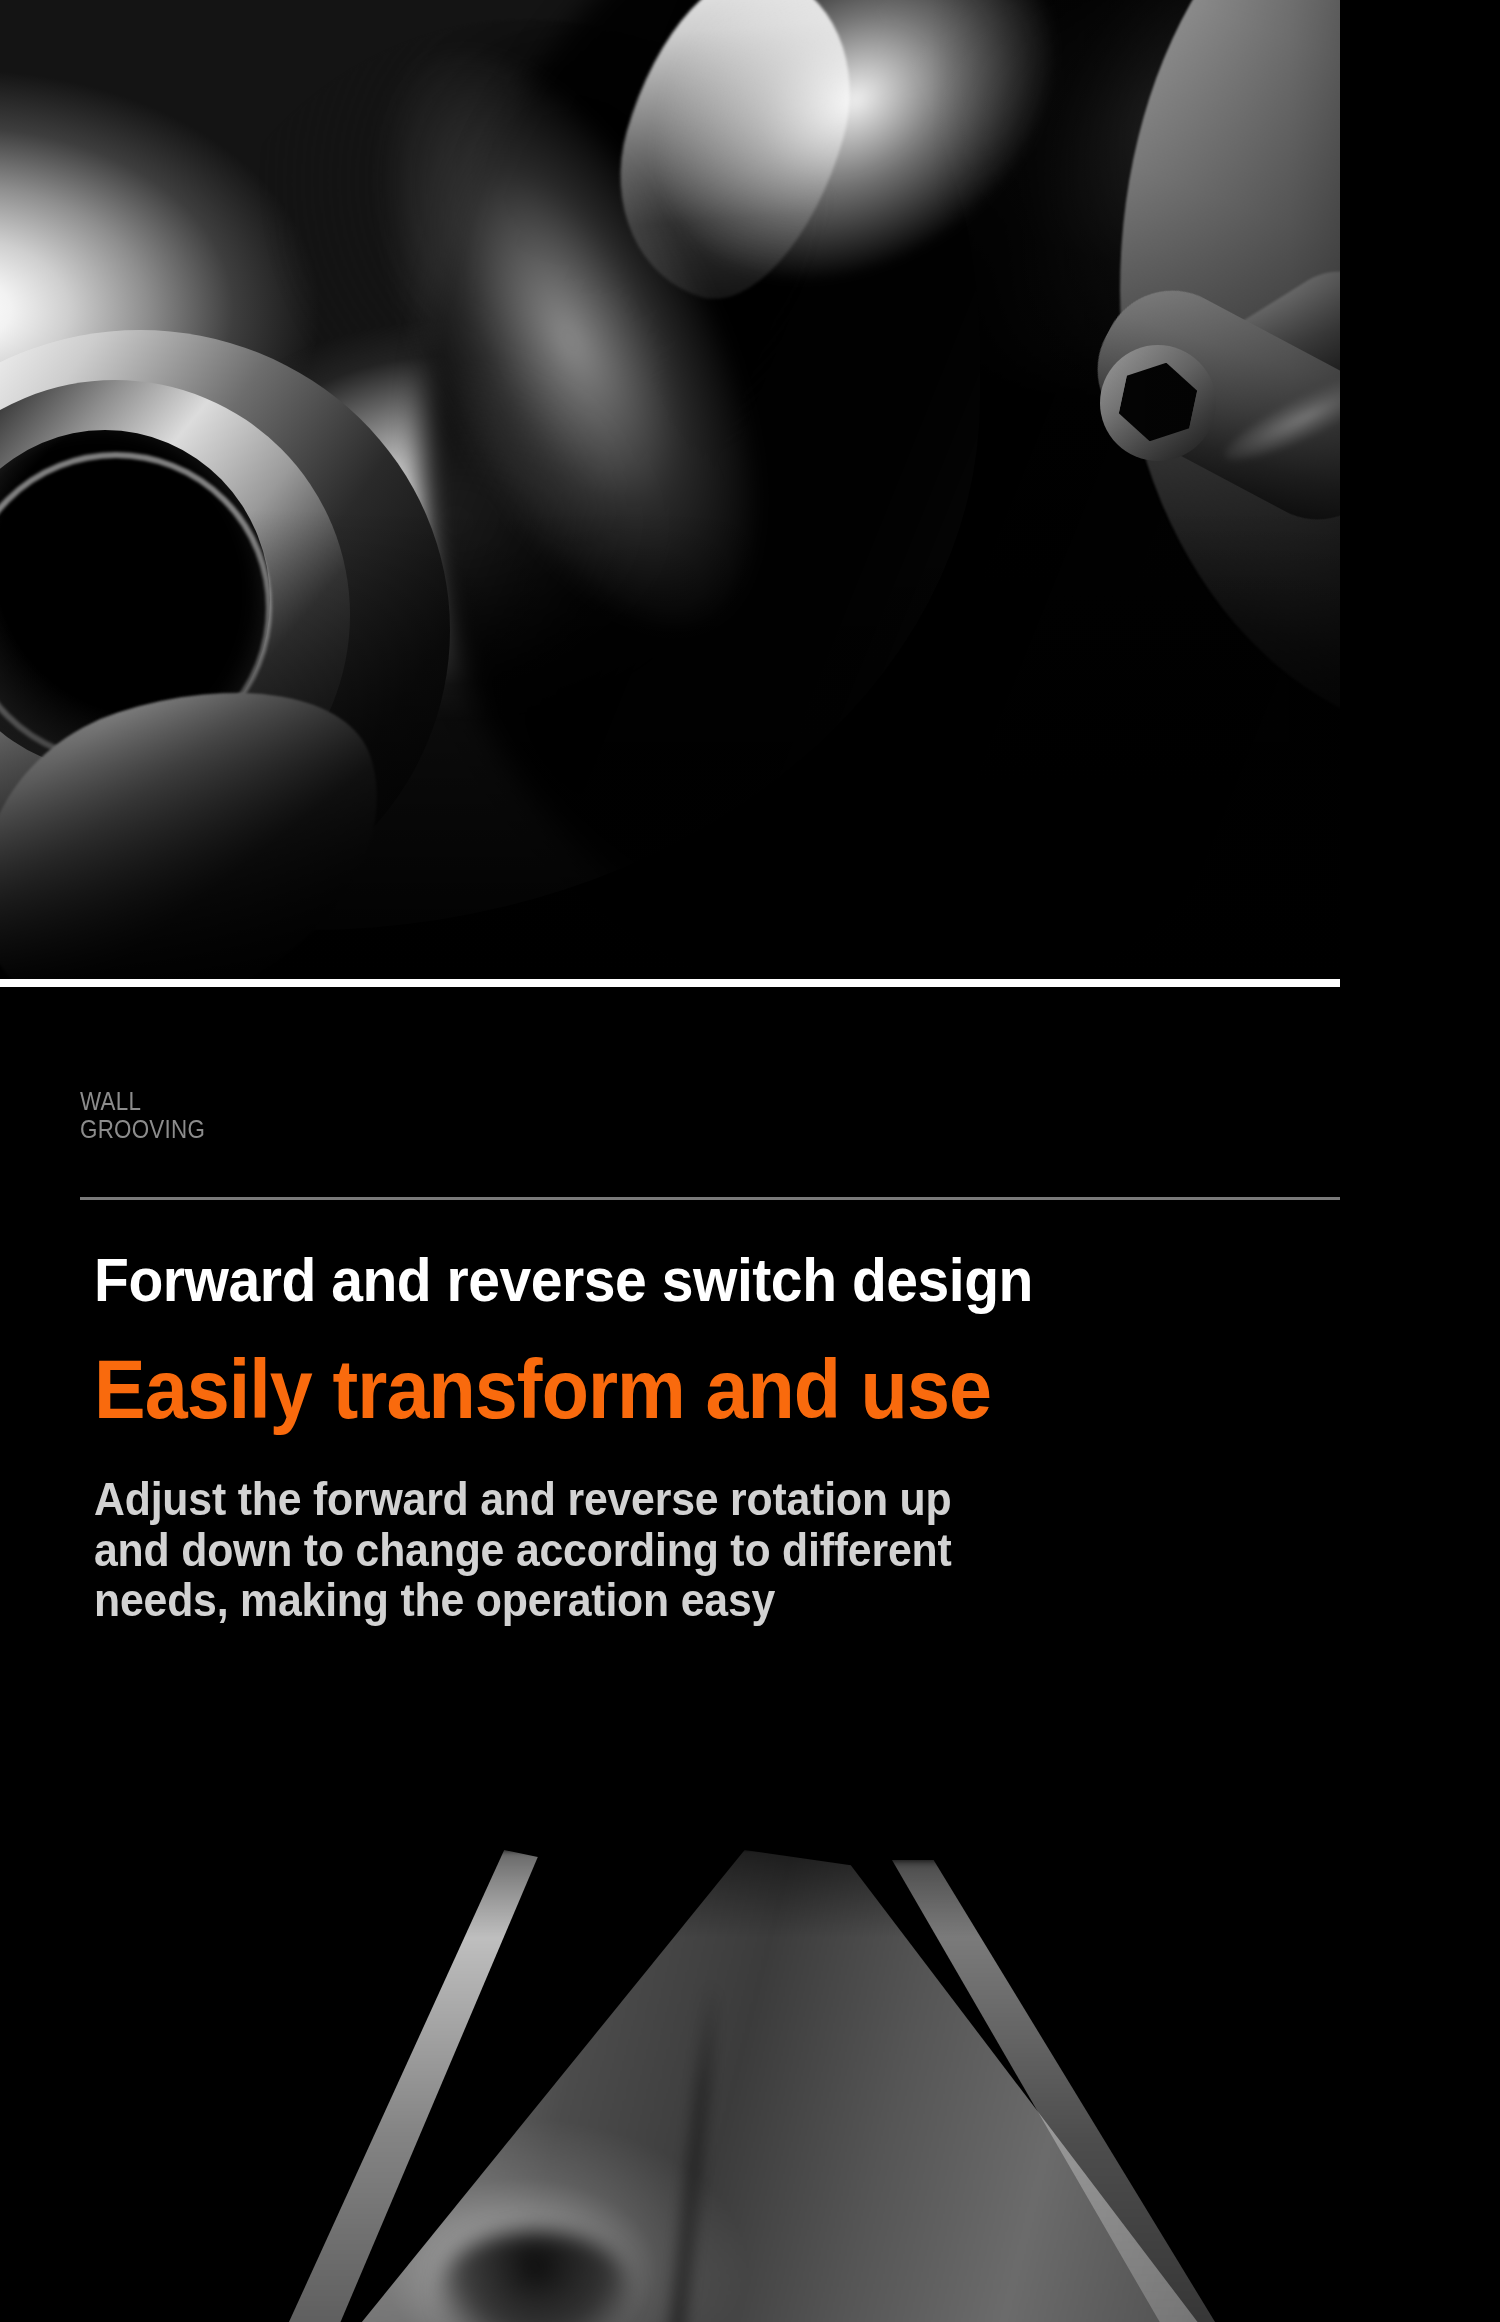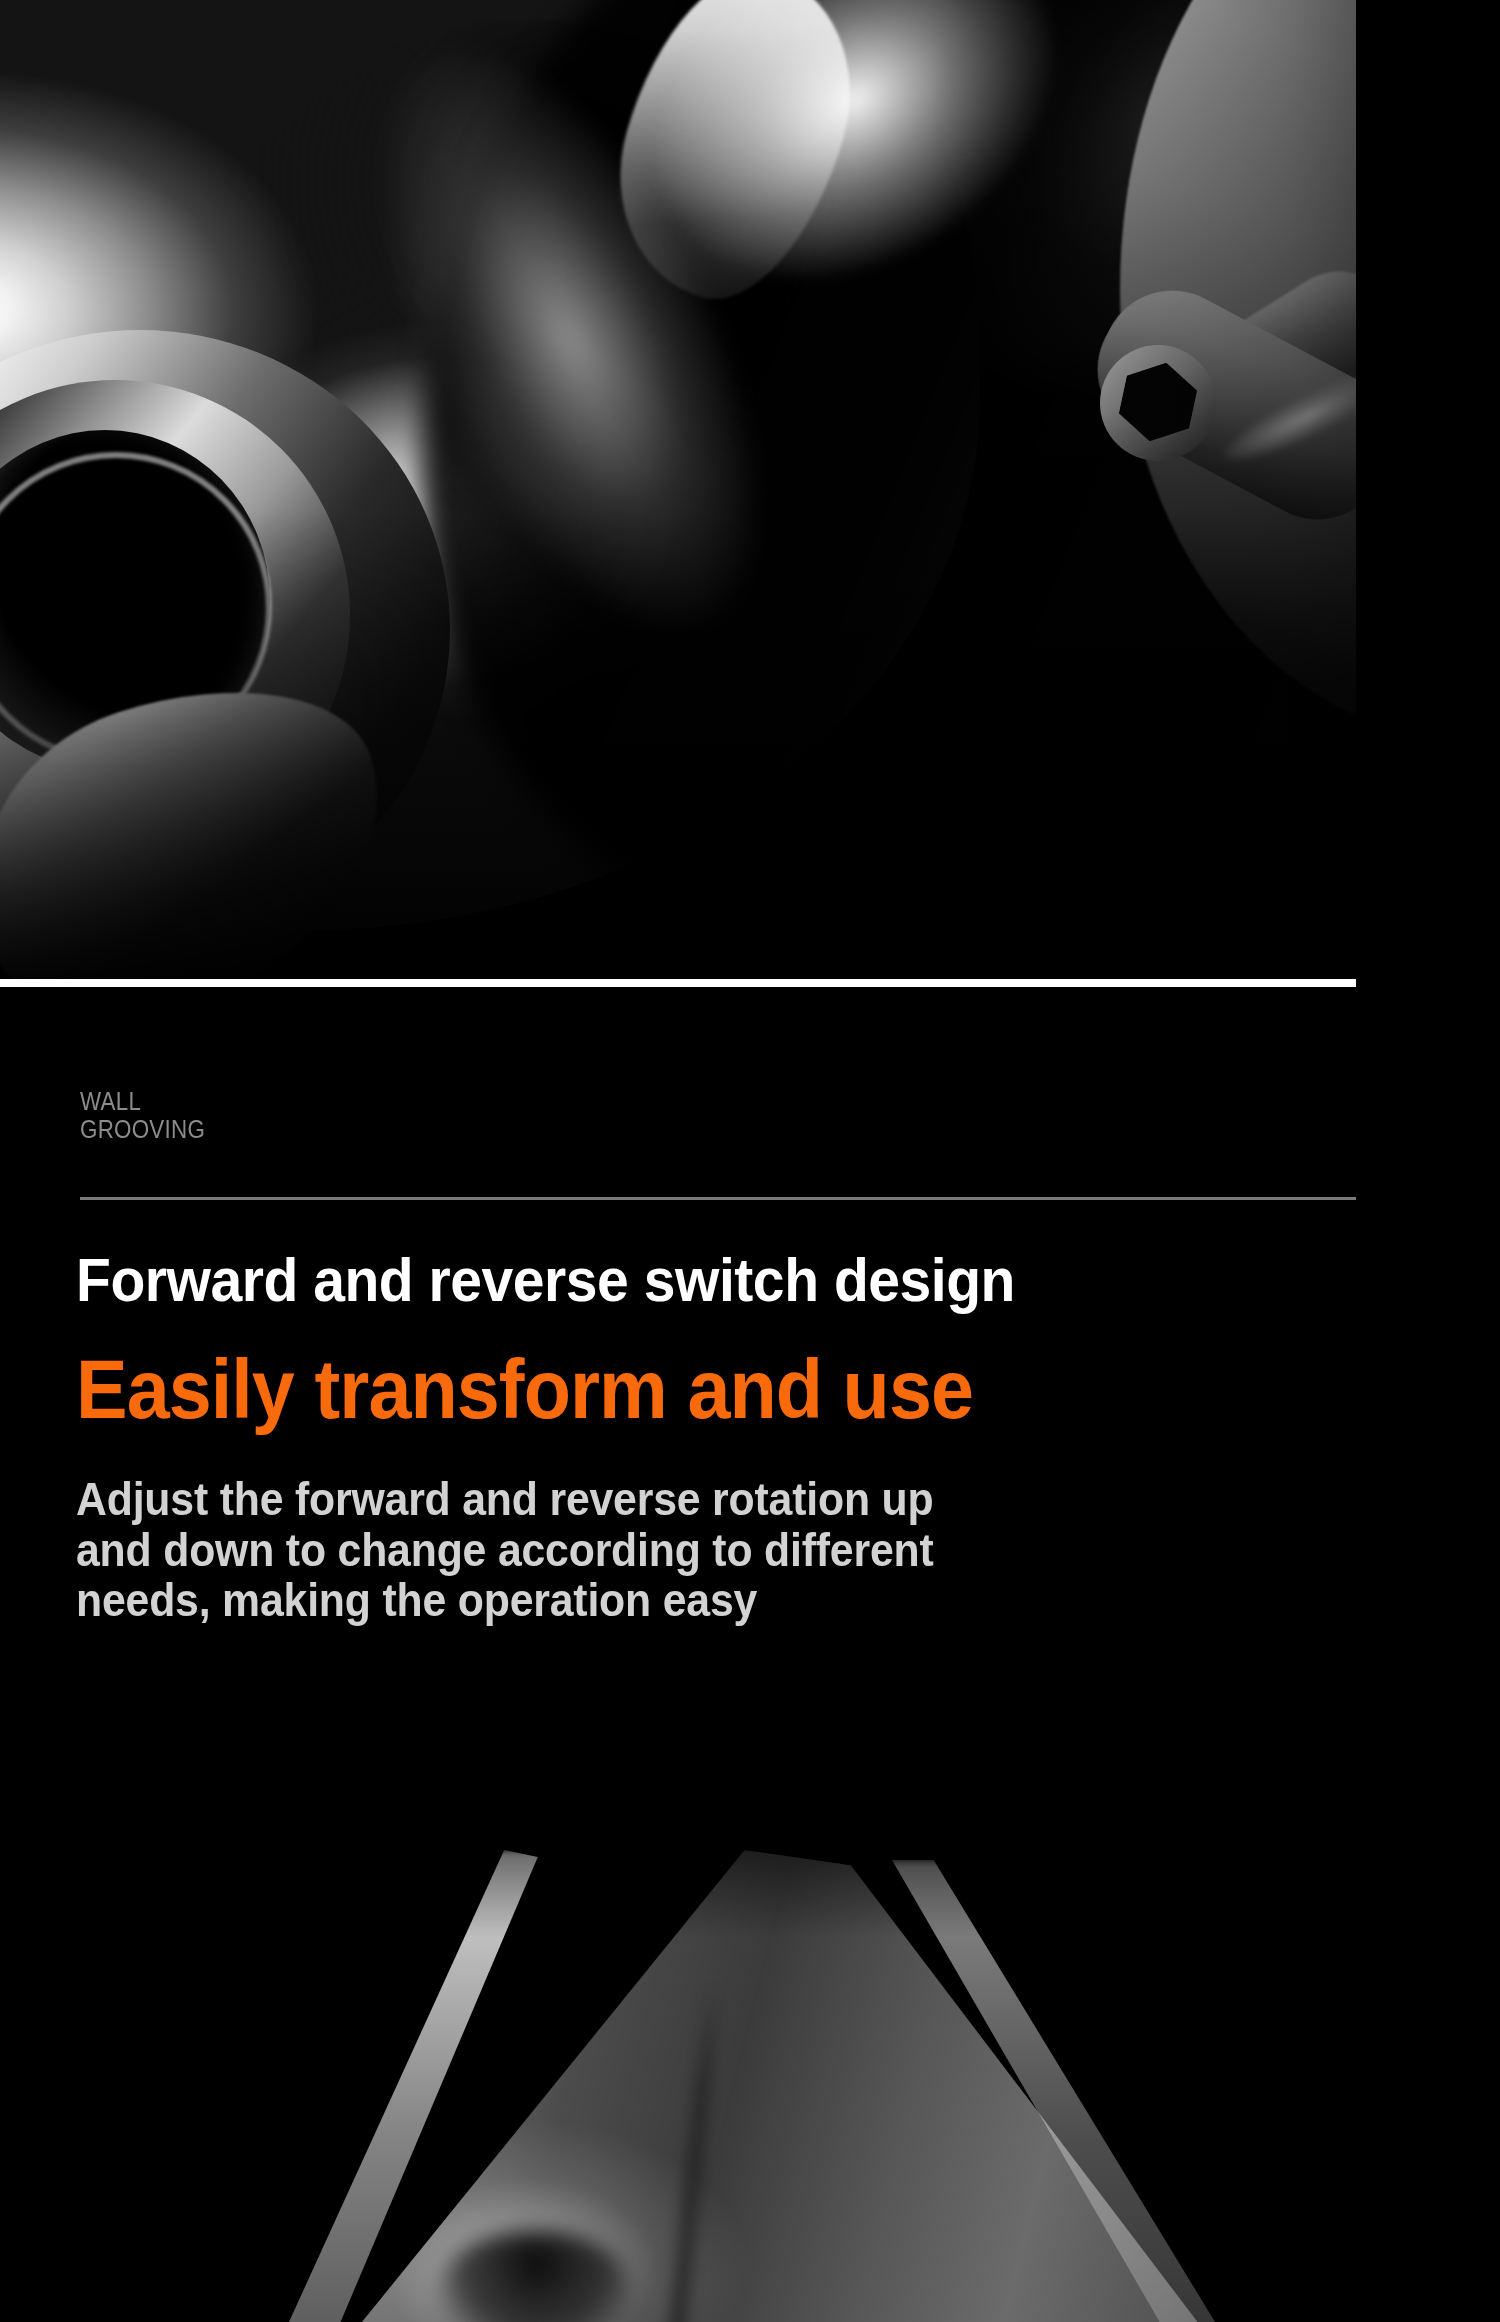--- a/index.html
+++ b/index.html
@@ -14,21 +14,20 @@
     overflow: hidden;
     position: relative;
   }
 
   .page {
     position: relative;
     width: 1340px;
     height: 2322px;
     background: #14532d;
     overflow: hidden;
-    padding-left: 16px;
   }
 
   
   .hero {
     position: absolute;
     left: 0;
     top: 0;
     width: 1500px;
     height: 980px;
     background: #000;
@@ -344,21 +343,21 @@
     position: absolute;
     left: 80px;
     top: 210px;
     width: 1342px;
     height: 3px;
     background: #7a7a7a;
   }
 
   .copy {
     position: absolute;
-    left: 76px;
+    left: 94px;
     top: 258px;
     width: 1320px;
   }
   .headline {
     color: #ffffff;
     font-family: "Liberation Sans", sans-serif;
     font-weight: 700;
     font-size: 62px;
     line-height: 1.12;
     letter-spacing: -0.5px;

